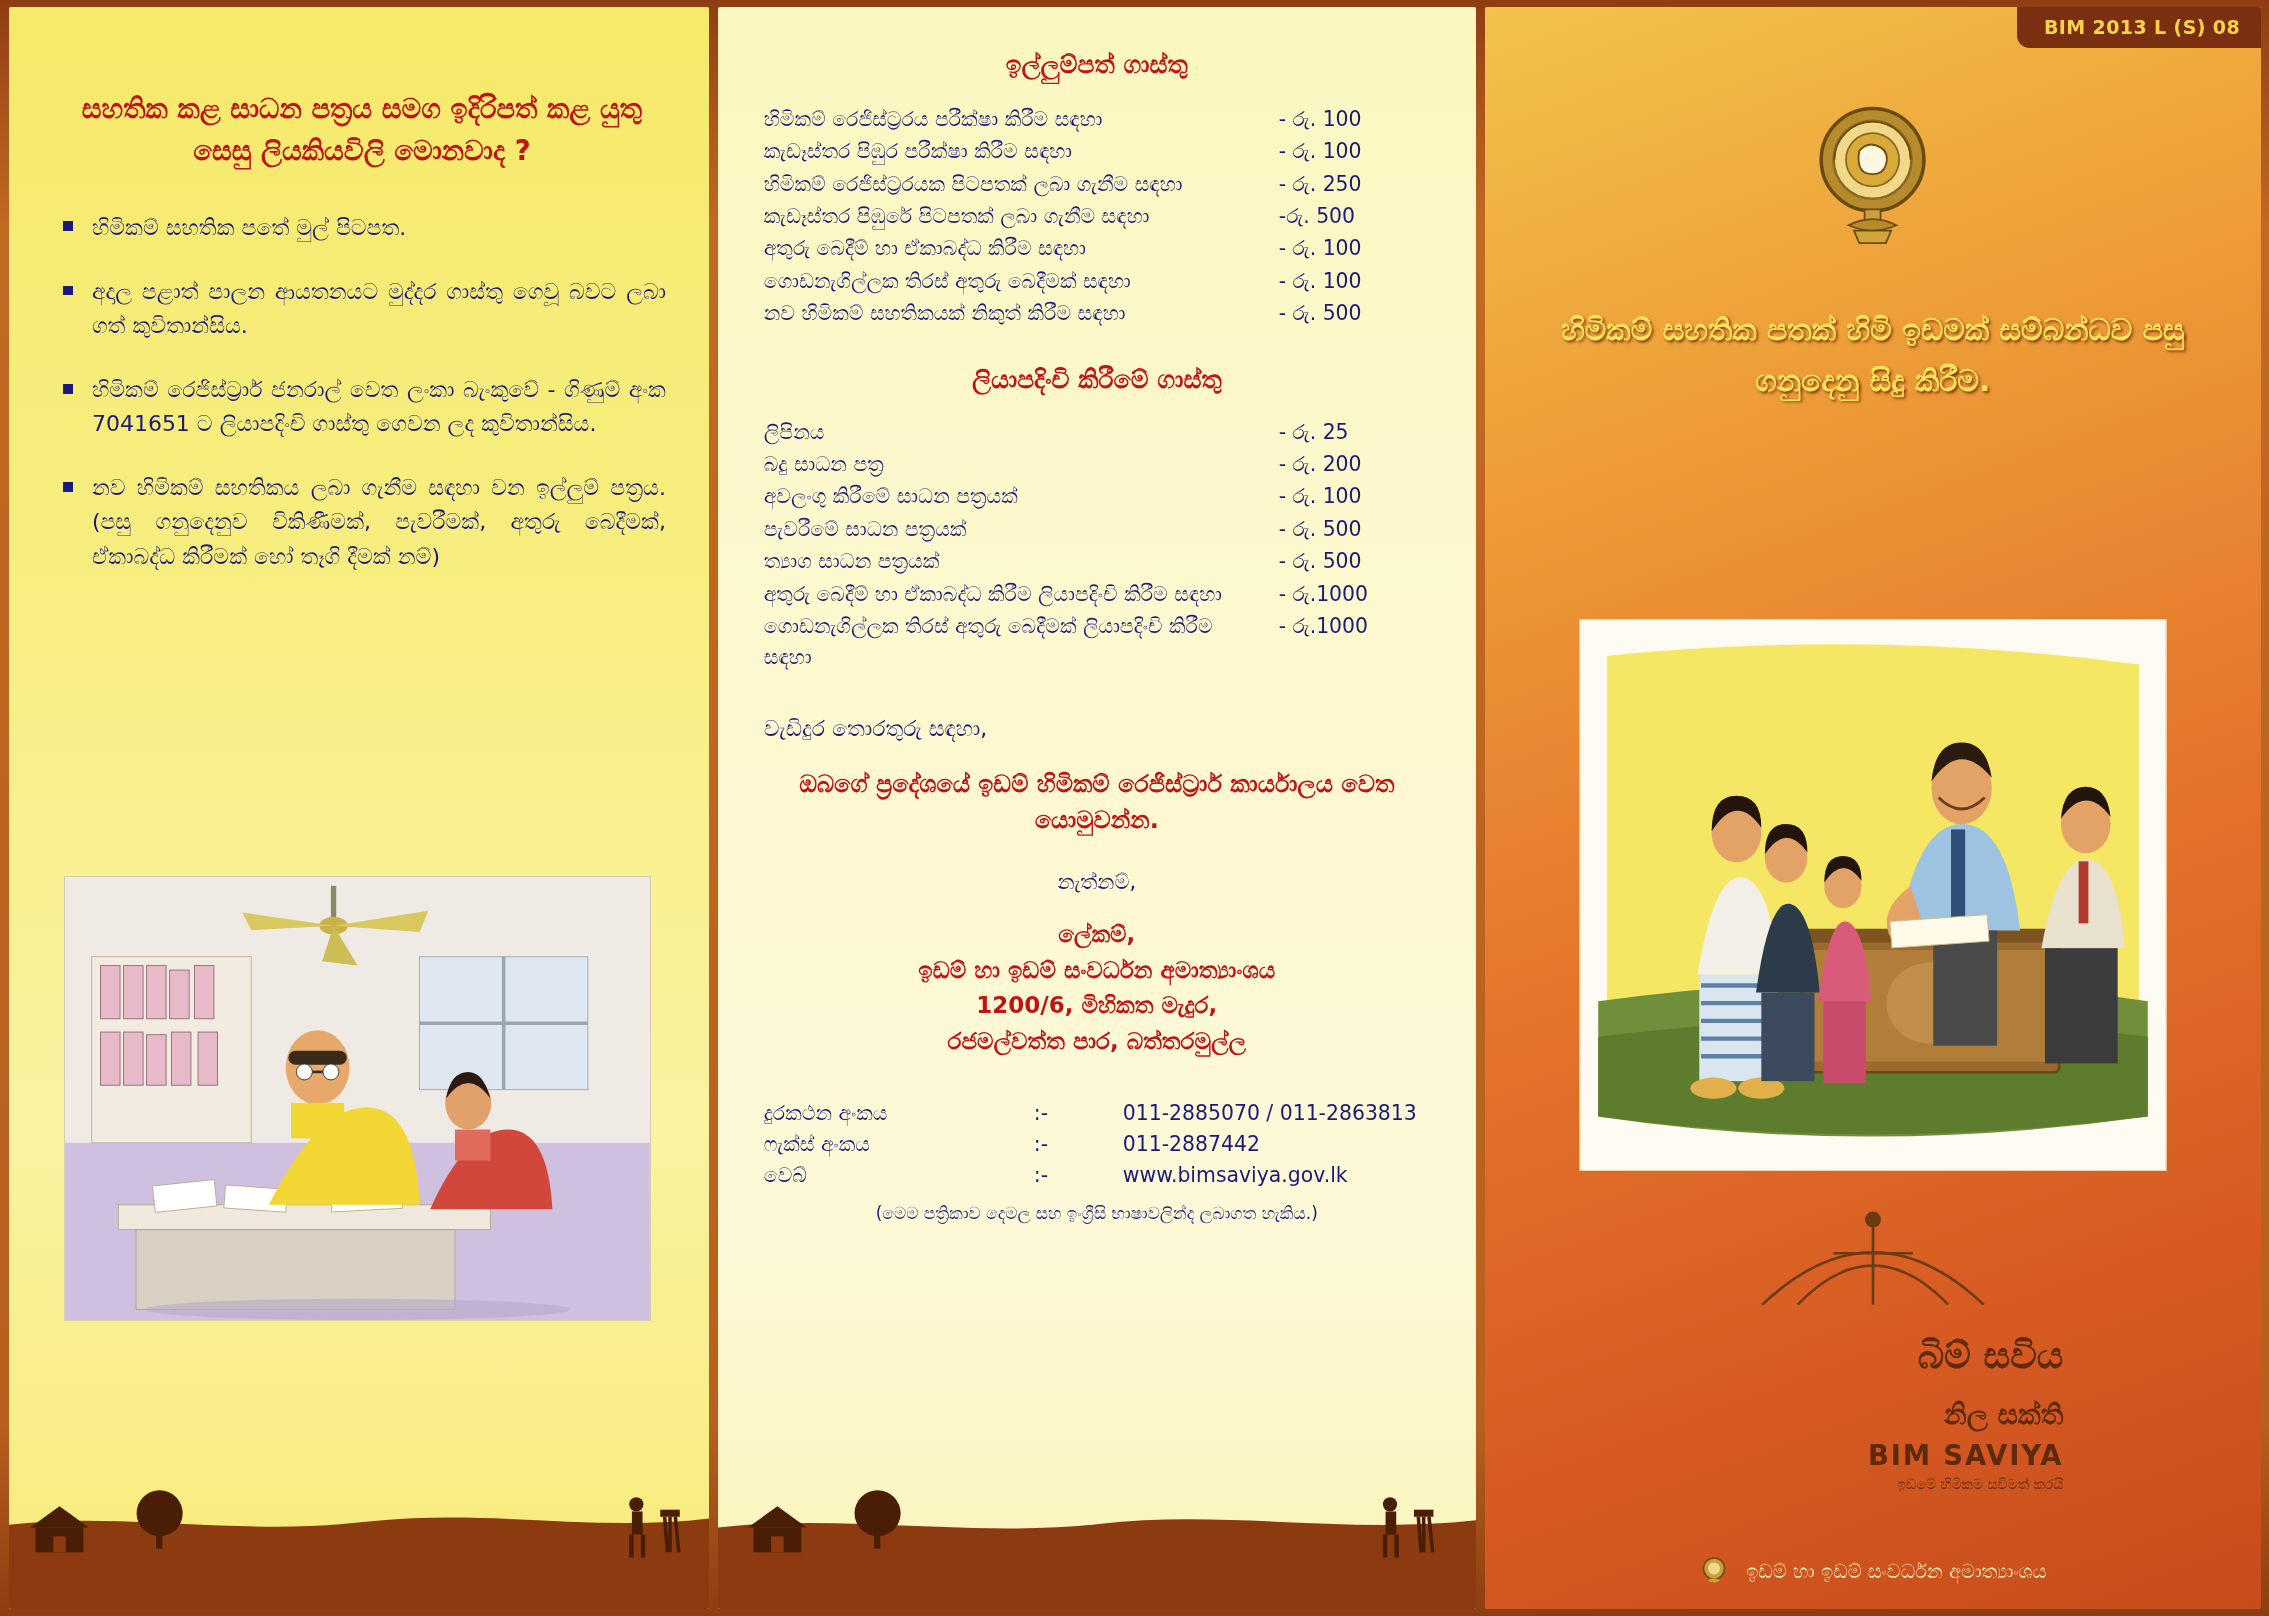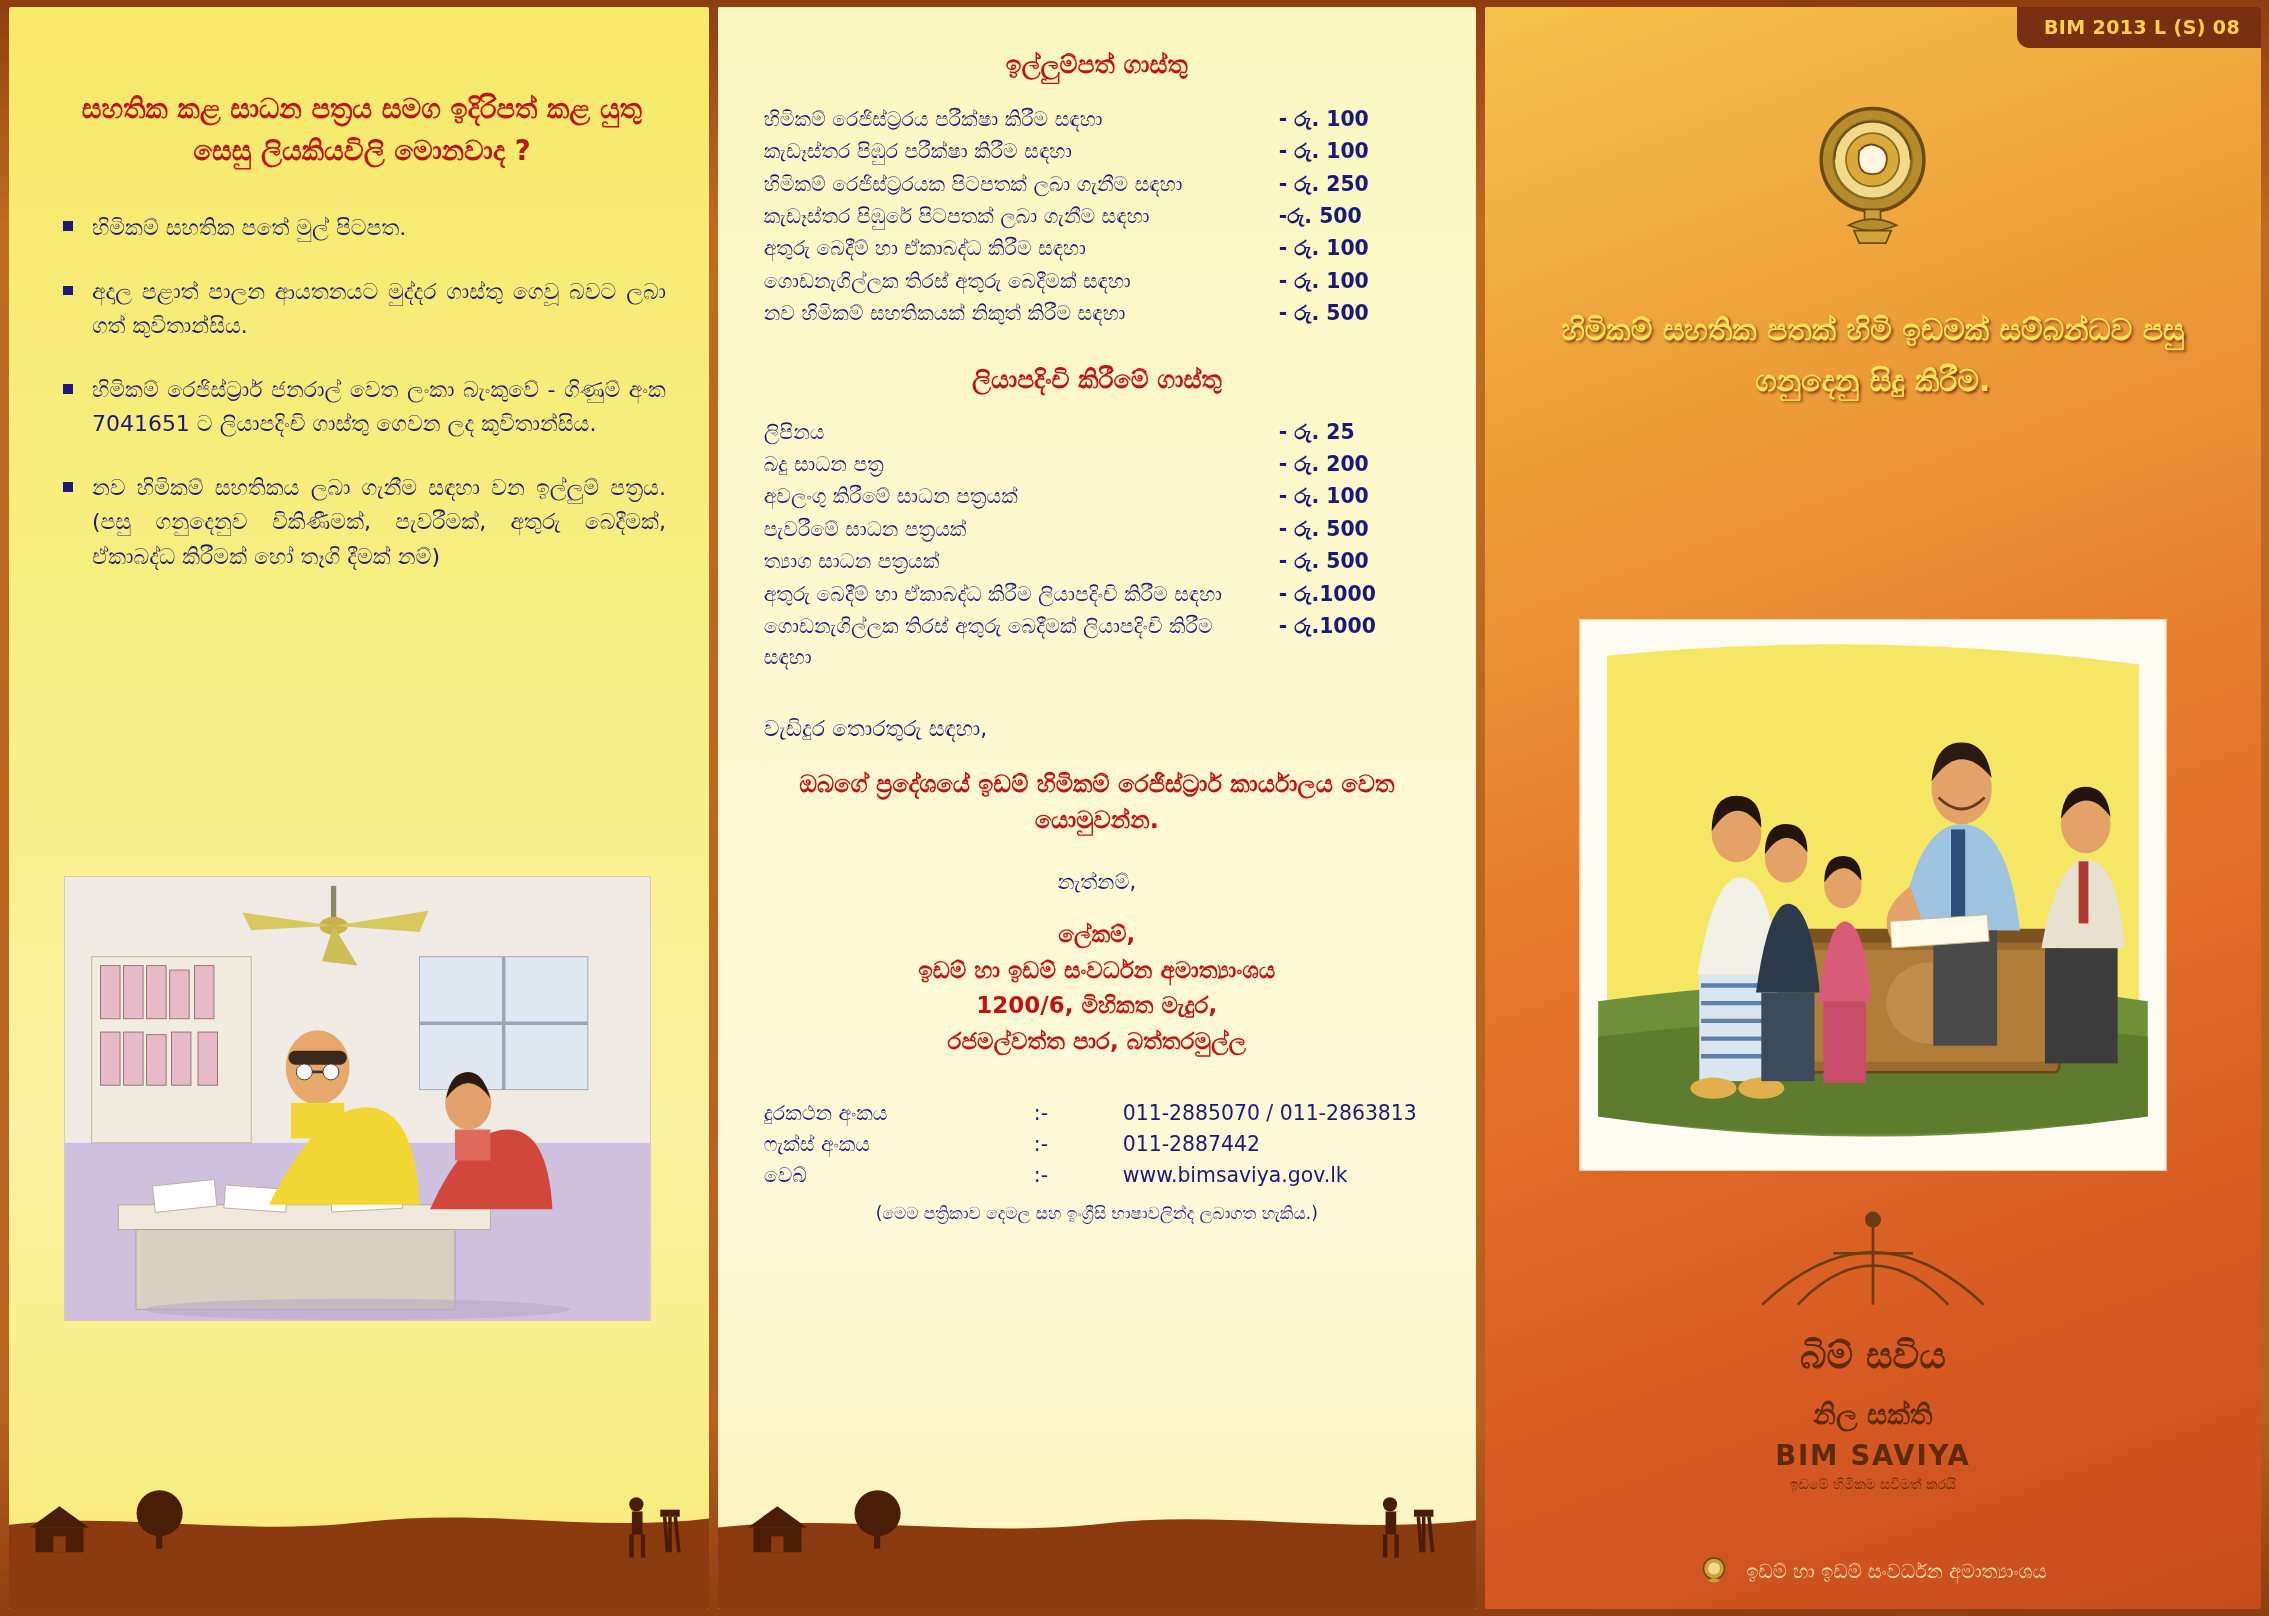--- a/index.html
+++ b/index.html
@@ -97,21 +97,20 @@
     color:#1a1a7a;
     line-height:1.5;
     vertical-align:top;
     padding:0.9px 0;
   }
   .fee-table td.amt{
     text-align:left;
     white-space:nowrap;
     width:151px;
     padding-left:19.5px;
-    font-weight:bold;
   }
   .mid-heading2{
     text-align:center;
     color:#c01414;
     font-weight:bold;
     font-size:25px;
     margin:35px 0 21px 0;
   }
   .mid-note{
     color:#1a1a7a;
@@ -178,21 +177,21 @@
   }
   .family-img{
     position:absolute;top:612px;left:50%;transform:translateX(-50%);
     width:585px;height:550px;
     background:#fdfbf2;
     border:0.9px solid #e8d5a8;
     overflow:hidden;
   }
   .logo-block{
     position:absolute;top:1193px;left:50%;transform:translateX(-50%);
-    width:381px;text-align:center;color:#6d2d0c;
+    width:381px;text-align:right;color:#6d2d0c;
   }
   .logo-main{font-size:37px;font-weight:bold;line-height:1.1;color:#5e2a0a;}
   .logo-sub{font-size:28px;font-weight:bold;color:#5e2a0a;margin-top:21px;}
   .logo-en{font-size:27.5px;font-weight:bold;letter-spacing:1.8px;color:#5e2a0a;margin-top:7px;}
   .logo-tag{font-size:14px;color:#5e2a0a;margin-top:5.3px;}
   .ministry{
     position:absolute;bottom:19.5px;left:0;right:0;
     text-align:center;color:#f6e6b4;font-size:19.5px;
     z-index:6;
   }

